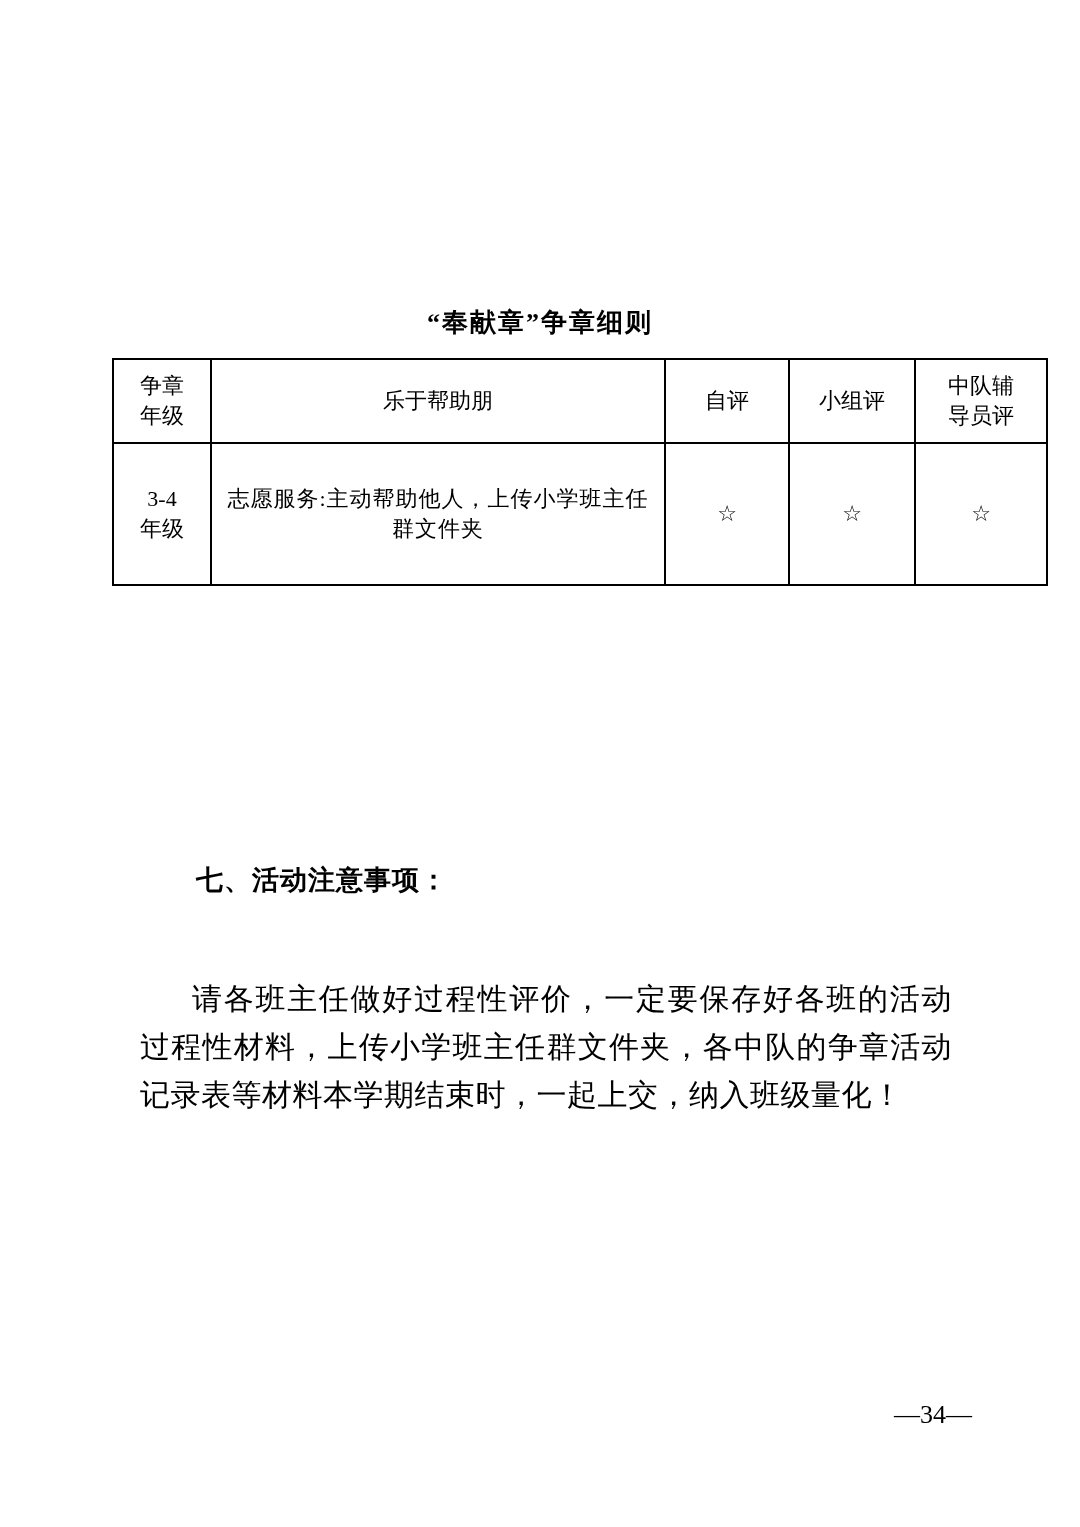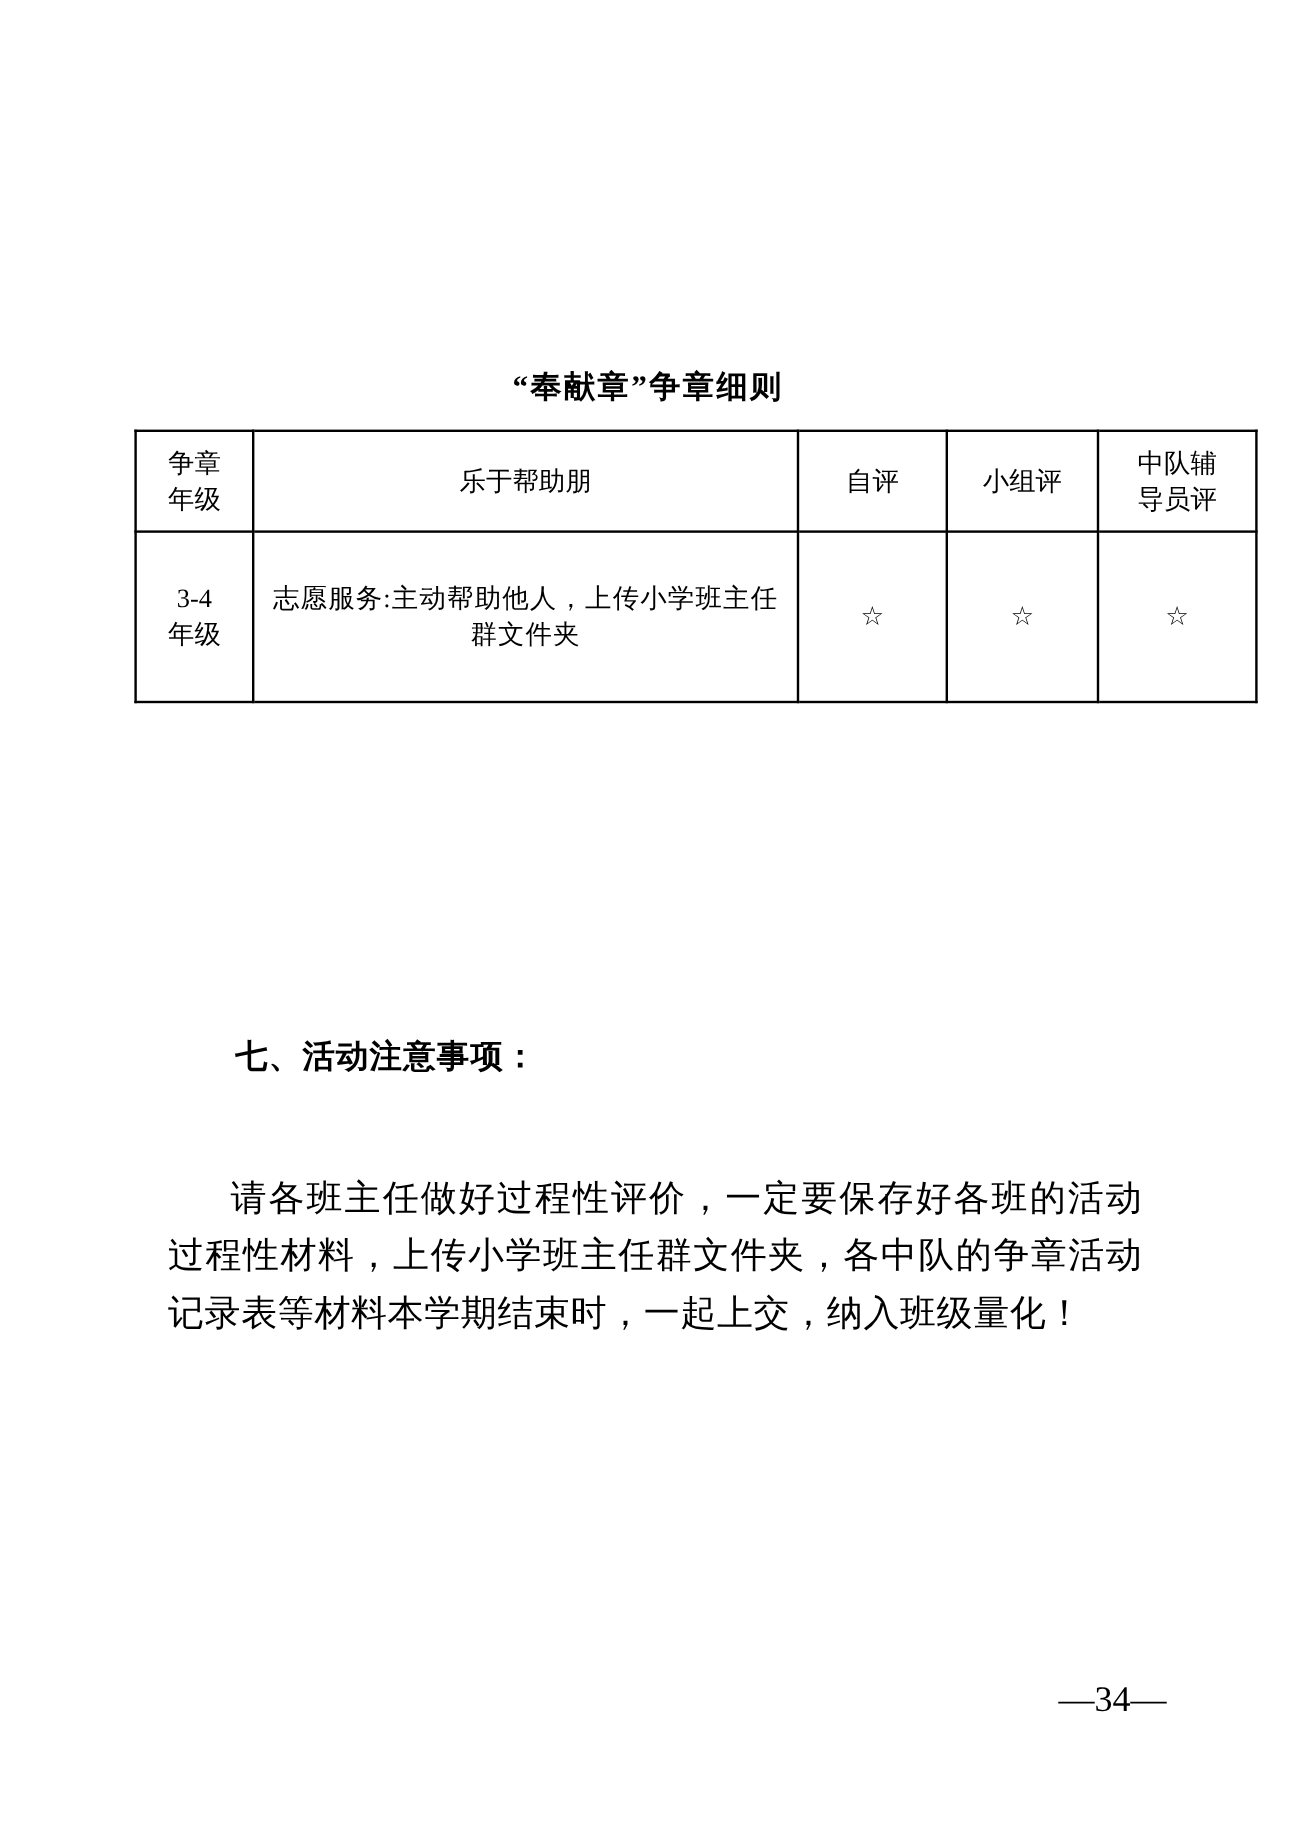--- a/index.html
+++ b/index.html
@@ -96,21 +96,21 @@
     font-family: "Liberation Serif", "DejaVu Serif", serif;
   }
   .page-number {
     position: absolute;
     left: 0;
     top: 1400px;
     width: 1080px;
     text-align: right;
     padding-right: 108px;
     box-sizing: border-box;
-    font-size: 30px;
+    font-size: 26px;
     font-family: "Liberation Serif", "DejaVu Serif", serif;
   }
 </style>
 </head>
 <body>
 
 <div class="page">
 
   <div class="doc-title">“奉献章”争章细则</div>
 

